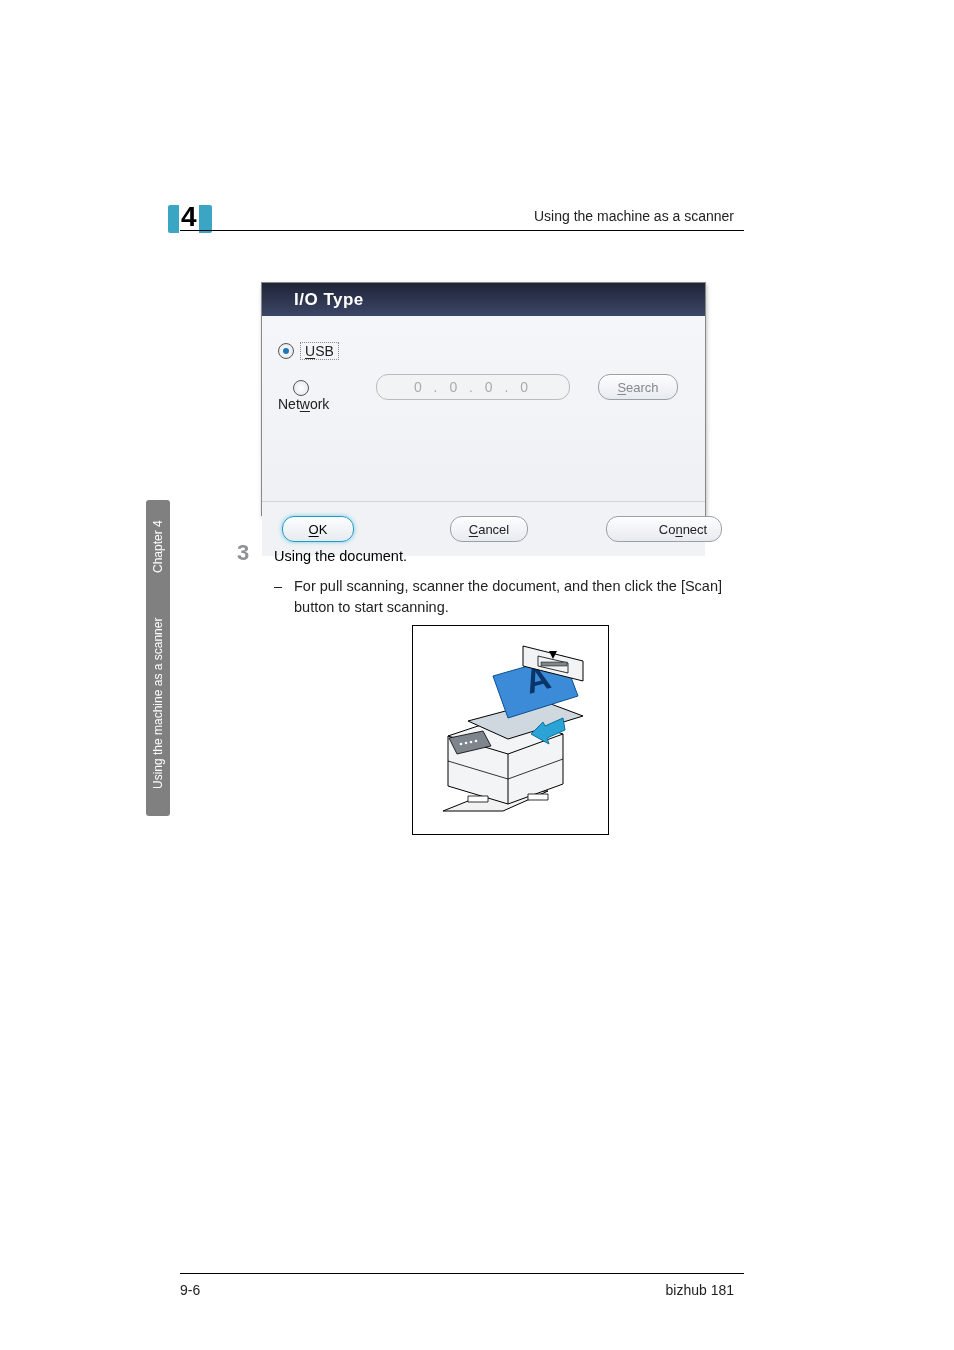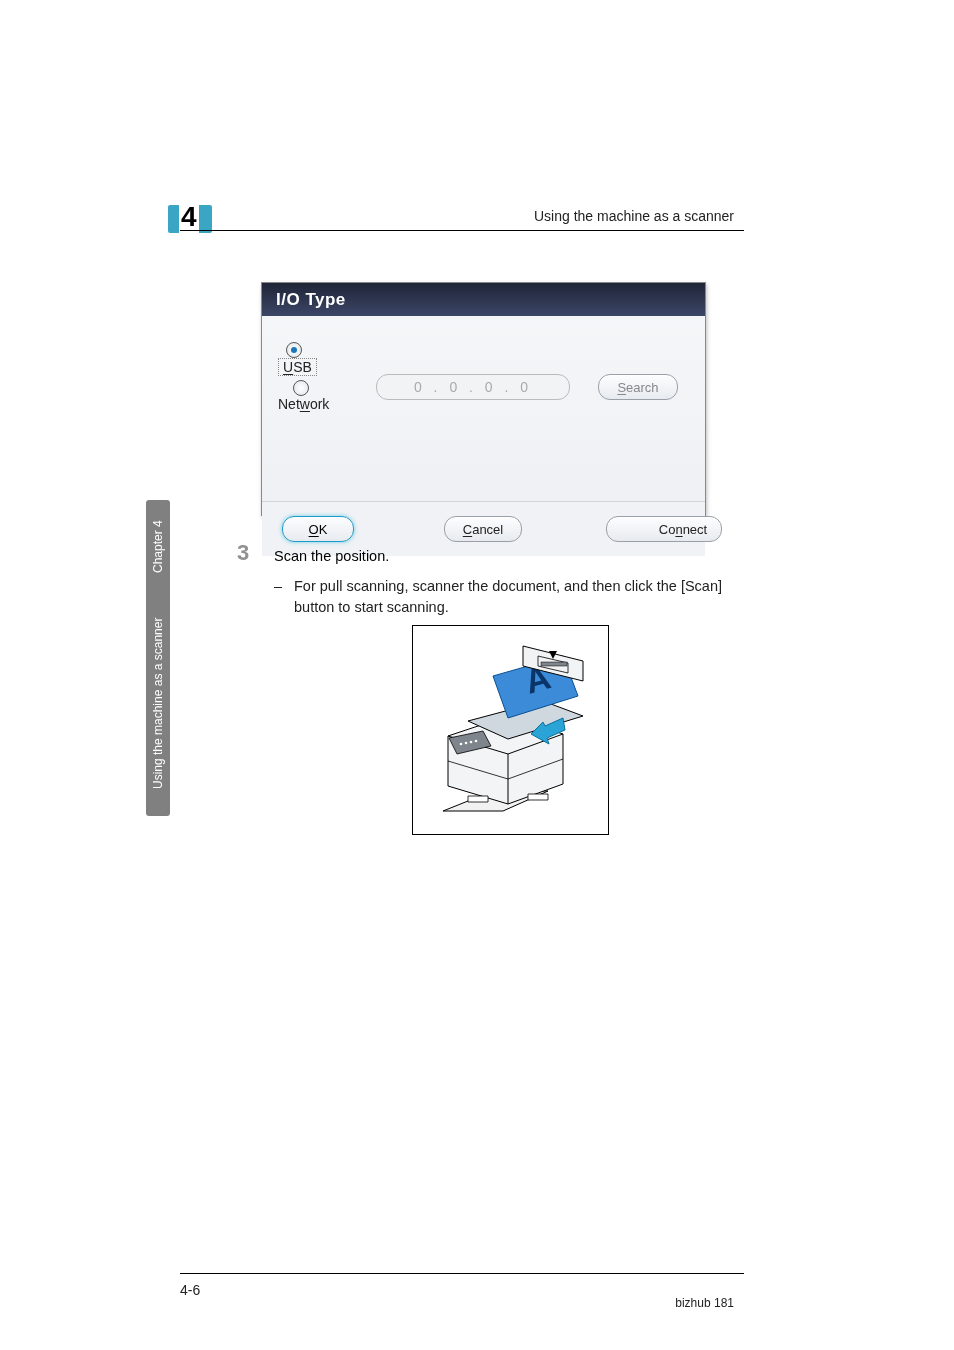--- a/index.html
+++ b/index.html
@@ -87,42 +87,42 @@
   }
   .dialog-title {
     background: linear-gradient(#1f2437,#3c4666);
     height: 33px;
     color: #fff;
     font-family: "Arial", sans-serif;
     font-size: 17px;
     font-weight: bold;
     display: flex;
     align-items: center;
-    padding-left: 14px;
+    padding-left: 32px;
     letter-spacing: .5px;
   }
   .dialog-body {
     position: relative;
     height: 145px;
   }
   .radio {
     display: flex;
     align-items: center;
     position: absolute;
     font-size: 14px;
   }
   .radio .circle {
     width: 14px; height:14px; border:1px solid #555; border-radius:50%;
     margin-right:6px; display:flex; align-items:center; justify-content:center;
     background: radial-gradient(#fff,#dfe3e8);
   }
   .radio.selected .circle::after {
     content:""; width:6px; height:6px; background:#1b76b8; border-radius:50%;
   }
-  .radio.usb { left: 16px; top: 26px; flex-direction: column; }
+  .radio.usb { left: 16px; top: 26px; }
   .radio.net { left: 16px; top: 64px; flex-direction: column; }
   .underline { text-decoration: underline; text-underline-offset: 2px; }
   .dotted-box {
     border: 1px dotted #888;
     padding: 0 4px;
     display: inline-block;
   }
   .ip-field {
     position: absolute;
     left: 114px; top: 58px;
@@ -145,21 +145,21 @@
     font-size: 13px;
     display:flex; align-items:center; justify-content:center;
     box-shadow: 0 1px 0 #fff inset;
     color: #333;
   }
   .dlg-btn.search { left: 336px; top: 58px; width: 78px; color:#888; }
   .dialog-footer {
     height: 54px; border-top:1px solid #cfd4da; position:relative; background:#f0f2f5;margin-top:40px;
   }
   .dlg-btn.ok     { left: 20px;  top: 14px; width: 70px; border:1.5px solid #1e9bc6; box-shadow: 0 0 4px #6fcbe6; color:#000; }
-  .dlg-btn.cancel { left: 182px; top: 14px; width: 76px; color:#222; }
+  .dlg-btn.cancel { left: 188px; top: 14px; width: 76px; color:#222; }
   .dlg-btn.connect{ left: 344px; top: 14px; width: 76px; color:#222;padding-left:38px; }
   
   .step {
     position: absolute;
     left: 237px;
     font-size: 22px;
     font-weight: bold;
     color: #8f9193;
   }
   .step3 { top: 540px; }
@@ -199,22 +199,22 @@
     bottom: 76px;
     border-top: 1px solid #000;
   }
   .footer-left {
     position: absolute;
     left: 180px; bottom: 52px;
     font-size: 14px;
   }
   .footer-right {
     position: absolute;
-    right: 220px; bottom: 40px;
-    font-size: 12px;
+    right: 220px; bottom: 52px;
+    font-size: 14px;
     padding-left: 36px;
   }
 </style>
 </head>
 <body>
 
 <div class="page">
 
   <div class="chapter-badge">
     <span class="num">4</span>
@@ -248,21 +248,21 @@
       <div class="dlg-btn cancel">
         <span><span class="underline">C</span>ancel</span>
       </div>
       <div class="dlg-btn connect">
         <span>Co<span class="underline">n</span>nect</span>
       </div>
     </div>
   </div>
 
   <div class="step step3">3</div>
-  <div class="step-text st3a">Scan the position.</div>
+  <div class="step-text st3a">Using the document.</div>
   <div class="bullet-row">
     <span class="dash">–</span>
     <span>For pull scanning, scanner the document, and then click the [Scan] button to start scanning.</span>
   </div>
 
   <div class="illus">
     <svg viewBox="0 0 195 208">
 
       <path d="M 30 185 L 80 165 L 135 165 L 90 185 Z" fill="#f2f2f2" stroke="#000" stroke-width="1"></path>
 
@@ -289,16 +289,16 @@
       <path d="M 150 92 L 132 100 L 130 96 L 118 108 L 136 118 L 134 112 L 152 104 Z" fill="#2aa4d6" stroke="#0a6f9b" stroke-width="1"></path>
 
       <path d="M 110 20 L 170 35 L 170 55 L 110 40 Z" fill="#f2f3f5" stroke="#000" stroke-width="1"></path>
       <path d="M 125 30 L 155 37 L 155 47 L 125 40 Z" fill="none" stroke="#000" stroke-width="0.8"></path>
       <polygon points="136,25 144,25 140,33" fill="#000"></polygon>
       <rect x="128" y="36" width="26" height="4" fill="#7f858c" stroke="#000" stroke-width="0.5"></rect>
     </svg>
   </div>
 
   <div class="footer-line"></div>
-  <div class="footer-left">4-6</div>
+  <div class="footer-left">9-6</div>
   <div class="footer-right">bizhub 181</div>
 
 </div>
 
 </body></html>

